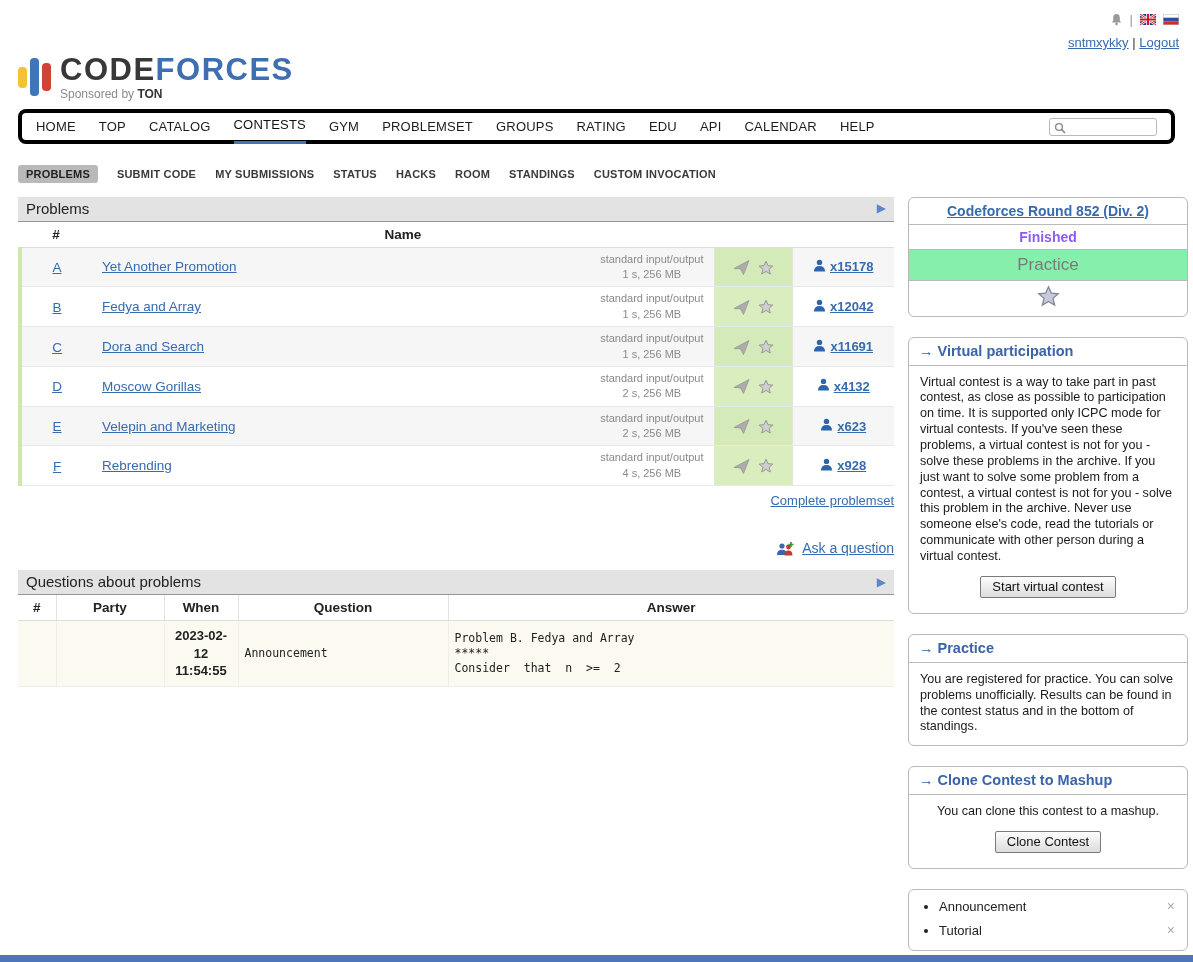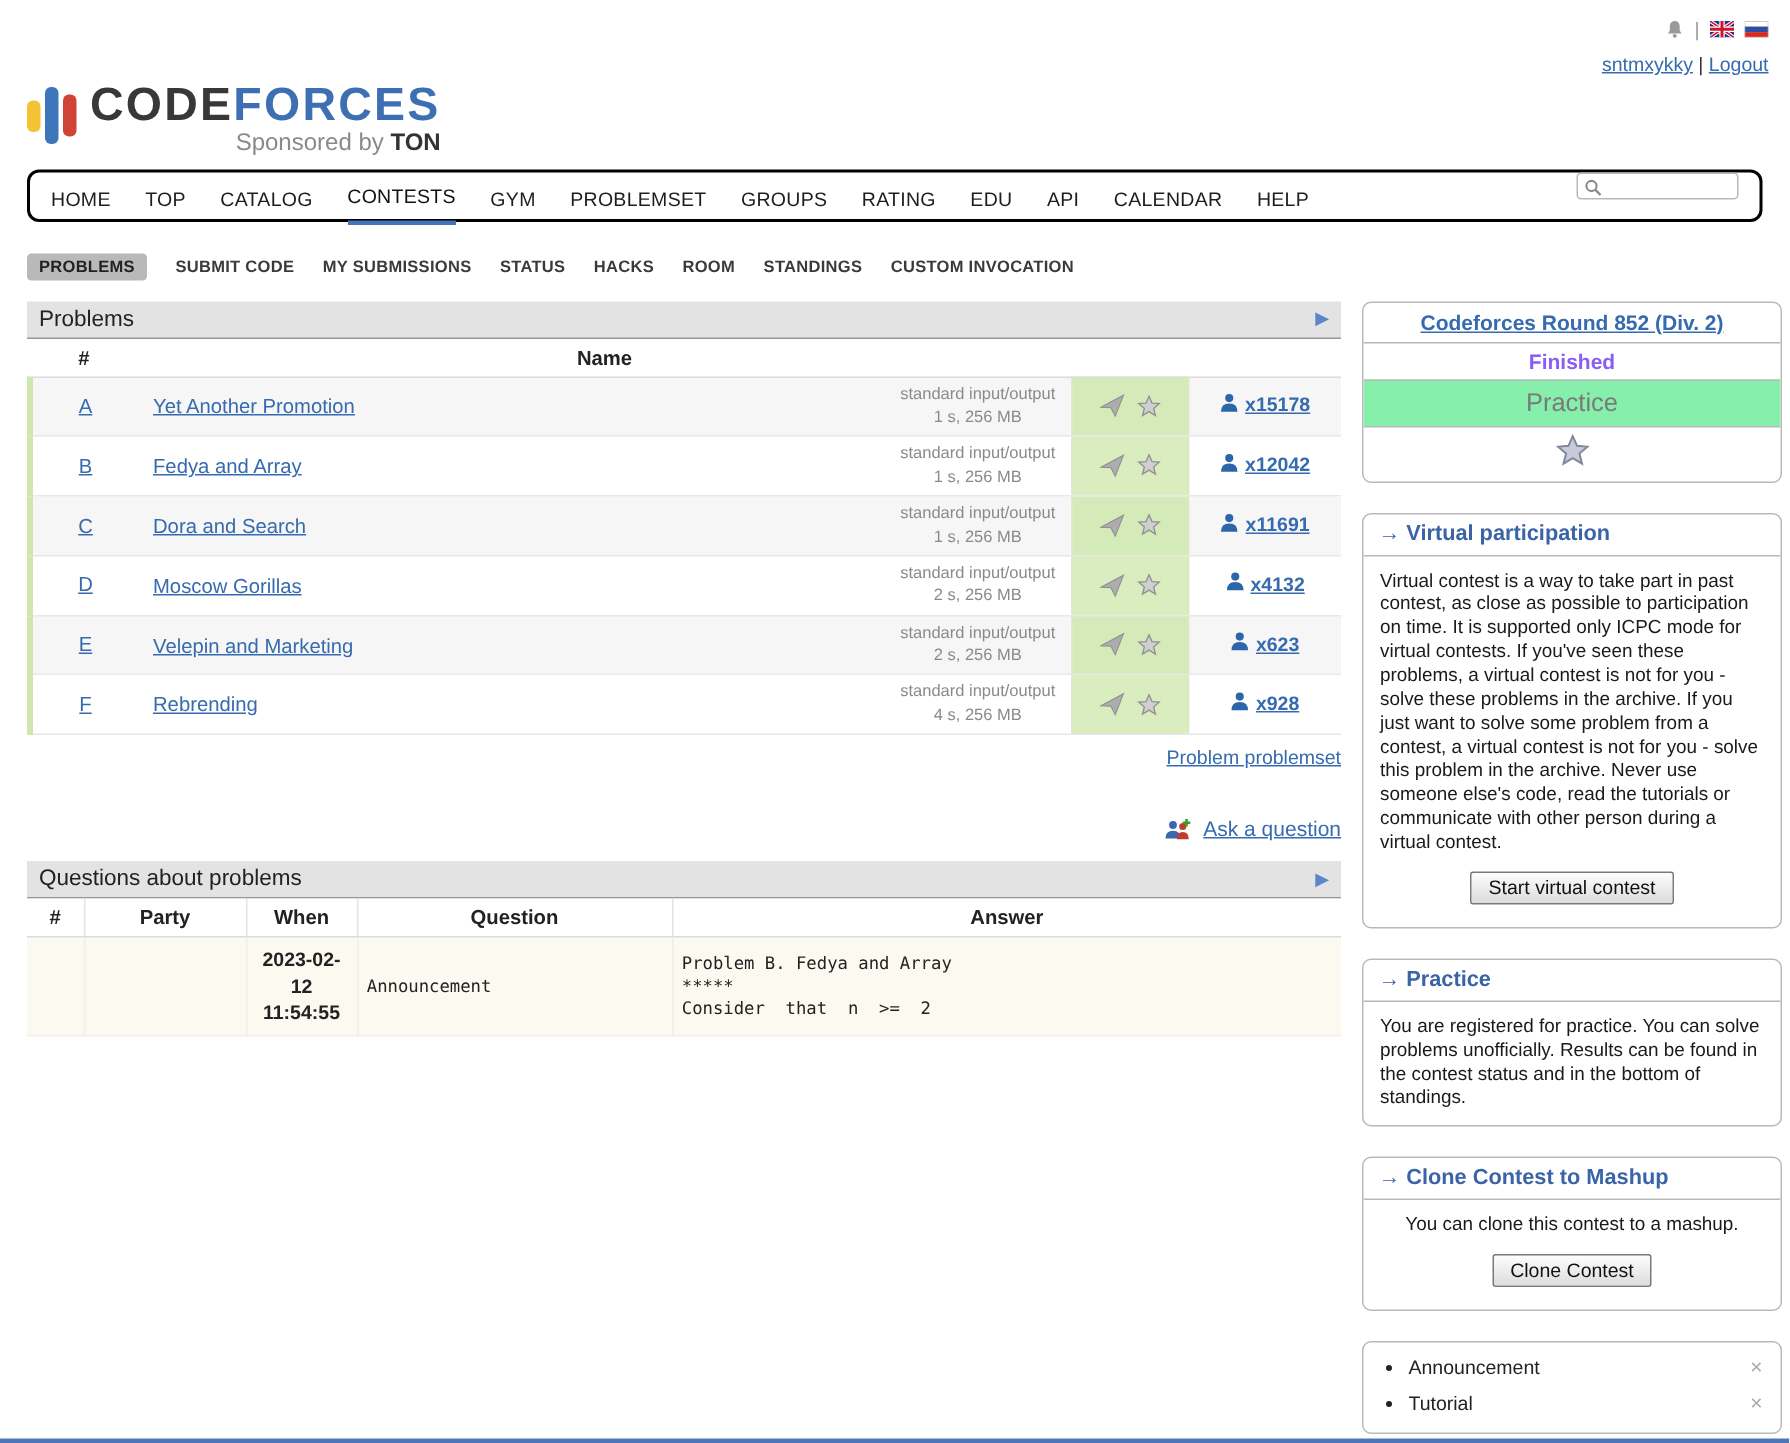--- a/index.html
+++ b/index.html
@@ -13,29 +13,29 @@
   .logo-area { display: flex; align-items: flex-start; margin-top: 44px; }
   .bars { display: flex; align-items: center; gap: 3px; height: 44px; margin-right: 9px; margin-top: 1px; }
   .bar { width: 9px; border-radius: 4px; }
   .bar-y { height: 21px; background: #f4c233; }
   .bar-b { height: 38px; background: #3e76bb; }
   .bar-r { height: 28px; background: #d04437; }
   .logo-textcol { display: flex; flex-direction: column; }
   .logo-text { font-size: 31px; font-weight: bold; letter-spacing: 1.5px; line-height: 1.05; }
   .logo-code { color: #383838; }
   .logo-forces { color: #3e6fb3; }
-  .sponsored { font-size: 16px; color: #8a8a8a; text-align: right; margin-top: 0px; }
+  .sponsored { font-size: 12px; color: #8a8a8a; text-align: left; margin-top: 0px; }
   .sponsored b { color: #333; }
   .top-right { text-align: right; font-size: 13px; padding-right: 6px; padding-top: 2px; }
   .lang-row { display: flex; justify-content: flex-end; align-items: center; gap: 7px; color: #999; }
   .lang-row .flag { display: inline-flex; cursor: pointer; }
   .user-row { margin-top: 8px; color: #333; }
 
   
-  .mainmenu { margin: 6px 18px 0 18px; border: 2px solid #000000; border-radius: 8px; height: 35px; display: flex; align-items: flex-start; padding: 0 14px; }
+  .mainmenu { margin: 6px 18px 0 18px; border: 4px solid #000000; border-radius: 8px; height: 35px; display: flex; align-items: center; padding: 0 14px; }
   .nav-link { font-size: 13px; color: #1d1d1d; text-decoration: none; margin-right: 23px; height: 35px; line-height: 35px; letter-spacing: 0.2px; }
   .nav-link.active { border-bottom: 3px solid #4673b8; line-height: 32px; color: #111; }
   .searchbox { margin-left: auto; position: relative; }
   .searchbox input { width: 108px; height: 18px; border: 1px solid #b9b9b9; border-radius: 3px; padding: 0 4px 0 21px; font-size: 12px; font-family: "Liberation Sans", sans-serif; }
   .searchbox .mag { position: absolute; left: 5px; top: 3px; }
 
   
   .submenu { margin: 21px 18px 14px 18px; display: flex; align-items: center; gap: 19px; }
   .submenu a { font-size: 11px; font-weight: bold; color: #3a3a3a; text-decoration: none; text-transform: uppercase; letter-spacing: 0.2px; }
   .submenu a.pill { background: #b9b9b9; color: #222; border-radius: 3px; padding: 3px 8px; }
@@ -377,21 +377,21 @@
                         <circle cx="6.5" cy="3.4" r="2.7" fill="#2b66a8"></circle>
                         <path d="M1 12.5 Q1 7 6.5 7 Q12 7 12 12.5 Z" fill="#2b66a8"></path>
                       </svg></span>
                     <span>x928</span>
                   </a></td>
             </tr>
           </tbody>
         </table>
       </div>
 
-      <div class="below-link"><a>Problem problemset</a></div>
+      <div class="below-link"><a>Complete problemset</a></div>
 
       <div class="ask-row">
         <span class="ico">
           <svg width="19" height="17" viewBox="0 0 19 17">
               <circle cx="6" cy="5" r="2.6" fill="#3a67ad"></circle>
               <path d="M1 14 Q1 8.8 6 8.8 Q11 8.8 11 14 Z" fill="#3a67ad"></path>
               <circle cx="12.5" cy="6" r="2.4" fill="#c23b2e"></circle>
               <path d="M8.5 14.5 Q8.5 9.6 12.5 9.6 Q16.5 9.6 16.5 14.5 Z" fill="#c23b2e"></path>
               <path d="M15 1 V6 M12.5 3.5 H17.5" stroke="#3a9d23" stroke-width="1.7"></path>
             </svg>

